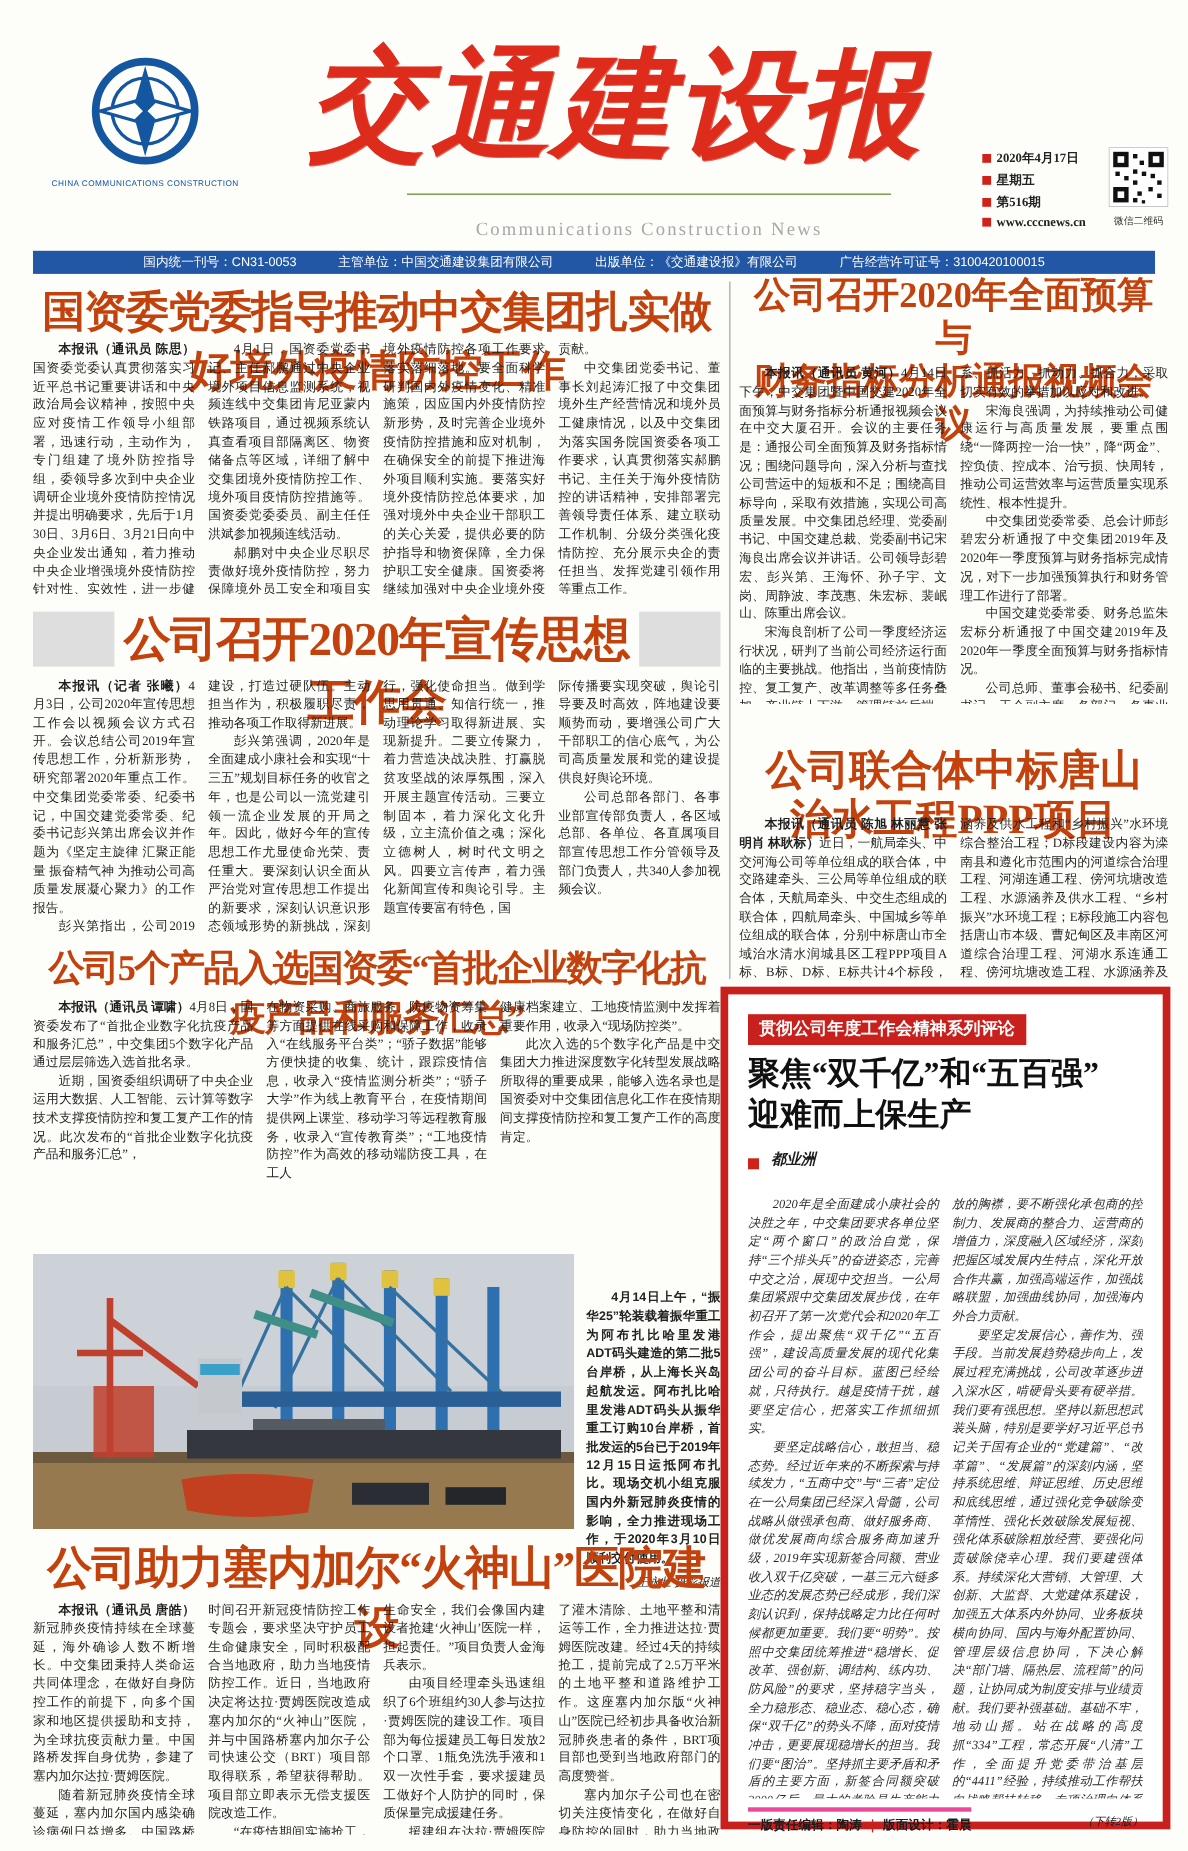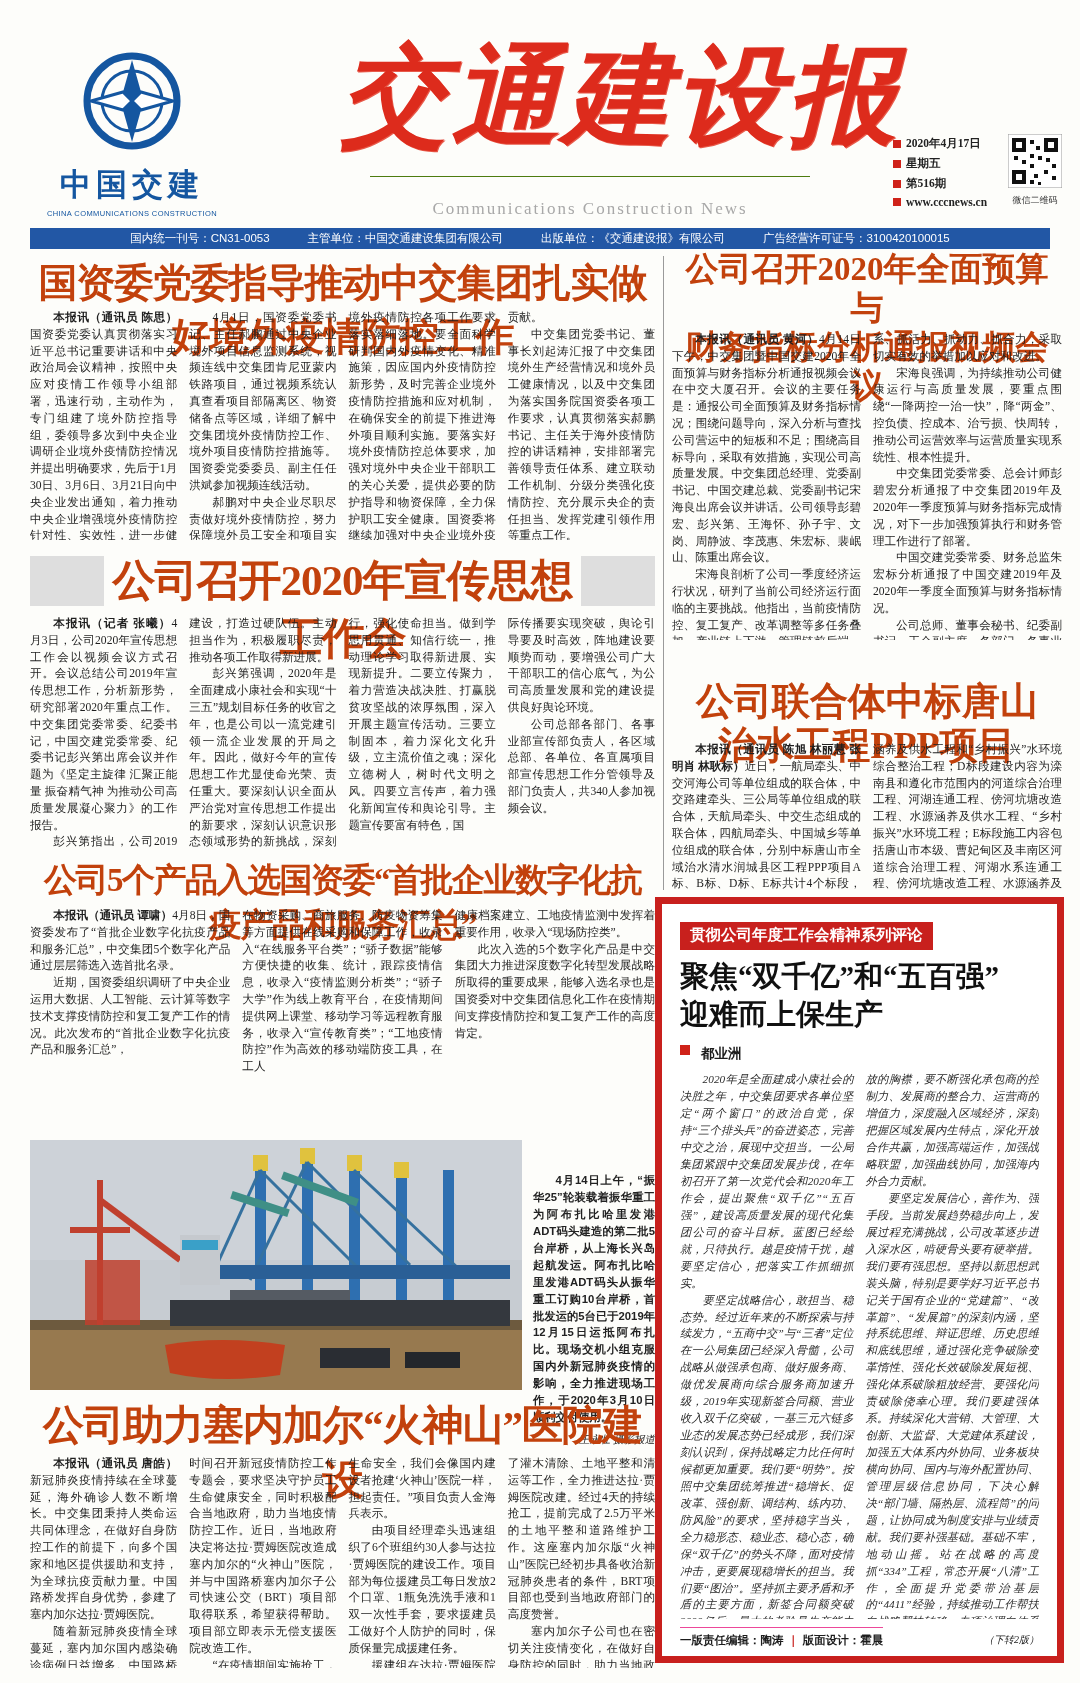--- a/index.html
+++ b/index.html
@@ -6,21 +6,21 @@
   html,body { background:#e8e8e8; }
   .page {
     position:relative; width:1080px; height:1683px; margin:0 auto;
     background:#fdfdfa; overflow:hidden;
     font-family:"Liberation Serif","DejaVu Serif",serif; color:#1c1c1c;
   }
   
   .logo-block { position:absolute; left:42px; top:48px; width:180px; text-align:center; }
   .logo-cn { font-size:31px; font-weight:bold; color:#1456a0; letter-spacing:5px; margin-top:6px; font-family:"Liberation Sans","DejaVu Sans",sans-serif; }
   .logo-en { font-size:7.5px; color:#1456a0; letter-spacing:.4px; margin-top:3px; font-family:"Liberation Sans","DejaVu Sans",sans-serif; }
-  .paper-title { position:absolute; left:220px; top:38px; width:680px; text-align:right;
+  .paper-title { position:absolute; left:220px; top:38px; width:680px; text-align:center;
     font-size:108px; font-weight:bold; font-style:italic; color:#dd2b1c; letter-spacing:4px; line-height:1.1;
     text-shadow:1px 1px 0 #e85a4a; }
   .title-en { position:absolute; left:370px; top:176px; width:440px; text-align:center;
     border-top:1px solid #4d7c0f; padding-top:22px; color:#a8a8a8; font-size:17px; letter-spacing:2px; }
   .issue-block { position:absolute; left:893px; top:134px; width:170px; }
   .issue-rows { position:absolute; left:0; top:2px; width:108px; }
   .issue-row { display:flex; align-items:center; margin-bottom:5px; }
   .red-sq { width:8px; height:8px; background:#cf2219; margin-right:5px; flex:0 0 auto; }
   .issue-row span { font-size:11.5px; font-weight:bold; color:#222; white-space:nowrap; }
   .qr-wrap { position:absolute; right:0; top:0; width:56px; text-align:center; }
@@ -60,46 +60,45 @@
     font-size:11.3px; font-weight:bold; line-height:1.5; text-align:justify; color:#222; }
   .photo-caption p { text-indent:2em; }
   .photo-credit { margin-top:6px; text-align:right; font-style:italic; font-weight:normal; font-size:10.5px;
     font-family:"Liberation Serif","DejaVu Serif",serif; }
   
   #commentary { position:absolute; left:655px; top:897px; width:409px; height:766px;
     border:7px solid #c8201d; background:#fff; padding:14px 18px 10px; }
   .series-label { display:inline-block; background:#c8201d; color:#fff; font-weight:bold; font-size:15.5px;
     padding:3px 10px 4px; margin-top:4px; font-family:"Liberation Sans","DejaVu Sans",sans-serif; }
   .comm-headline { font-weight:bold; font-size:29px; color:#101010; line-height:1.3; margin-top:8px; }
-  .comm-author { display:flex; align-items:flex-start; gap:6px; margin:12px 0 8px; }
+  .comm-author { display:flex; align-items:flex-end; gap:6px; margin:12px 0 24px;font-style:italic; }
   .comm-author .red-sq { width:10px; height:10px; }
   .comm-author span { font-weight:bold; font-size:13.5px; }
   .comm-body { height:548px; overflow:hidden; }
   .comm-body .col { font-size:11.3px; line-height:1.5; font-style:italic; color:#2a2a2a; }
   .comm-footer { display:flex; justify-content:space-between; align-items:flex-start; margin-top:8px; }
-  .comm-credits { border-top:1px solid #ec4899; padding-top:5px; font-size:11.5px; font-weight:bold;
+  .comm-credits { border-top:4px solid #ec4899; padding-top:5px; font-size:11.5px; font-weight:bold;
     font-family:"Liberation Sans","DejaVu Sans",sans-serif; }
   .comm-credits .sep { color:#c8201d; padding:0 4px; }
   .comm-continued { font-size:10px; font-style:italic; padding-top:6px; }
 </style>
 </head>
 <body>
 
 <div class="page">
 
   <div class="logo-block">
     <svg width="106" height="106" viewBox="0 0 106 106">
       <circle cx="53" cy="53" r="45" fill="none" stroke="#1456a0" stroke-width="7"></circle>
       <circle cx="53" cy="53" r="30" fill="none" stroke="#1456a0" stroke-width="3"></circle>
       <path d="M53 12 L62 44 L53 53 L44 44 Z" fill="#1456a0"></path>
       <path d="M53 94 L44 62 L53 53 L62 62 Z" fill="#1456a0"></path>
       <path d="M12 53 L44 44 L53 53 L44 62 Z" fill="#fff" stroke="#1456a0" stroke-width="3"></path>
       <path d="M94 53 L62 62 L53 53 L62 44 Z" fill="#fff" stroke="#1456a0" stroke-width="3"></path>
     </svg>
-    <div class="logo-cn">中国交建</div>
     <div class="logo-en">CHINA COMMUNICATIONS CONSTRUCTION</div>
   </div>
 
   <div class="paper-title">交通建设报</div>
   <div class="title-en">Communications Construction News</div>
 
   <div class="issue-block">
     <div class="issue-rows">
       <div class="issue-row">
           <i class="red-sq"></i>

